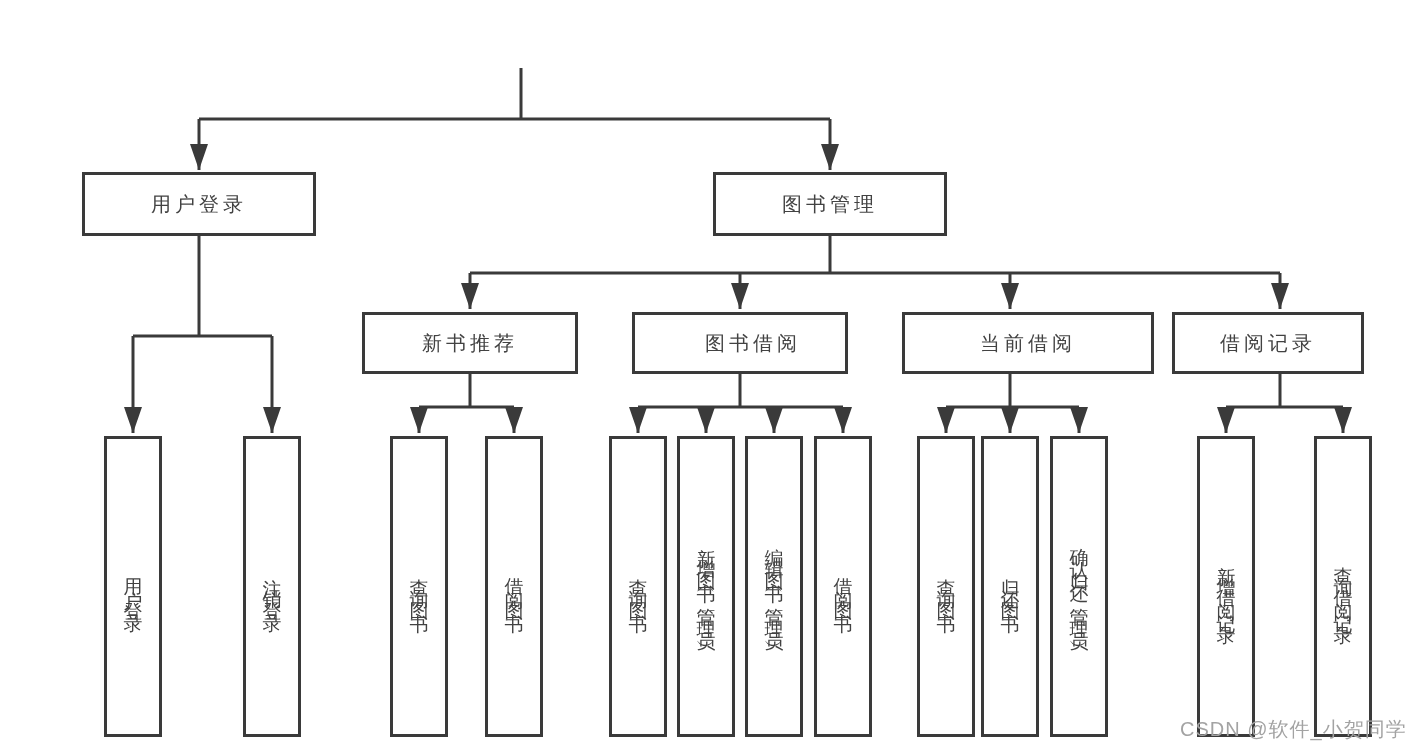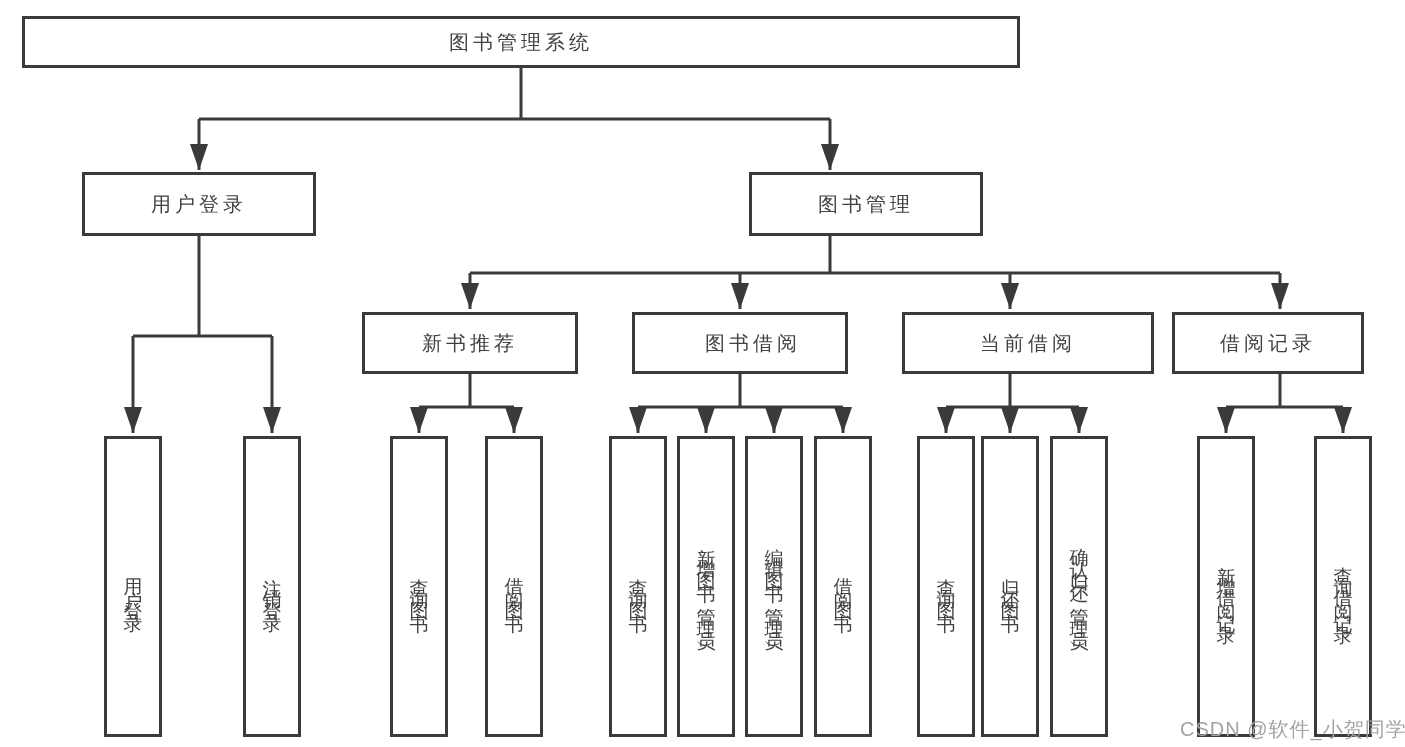--- a/index.html
+++ b/index.html
@@ -90,28 +90,25 @@
     <line x1="706" y1="407" x2="706" y2="433" stroke="#3a3a3a" stroke-width="3" marker-end="url(#arrow)"></line>
     <line x1="774" y1="407" x2="774" y2="433" stroke="#3a3a3a" stroke-width="3" marker-end="url(#arrow)"></line>
     <line x1="843" y1="407" x2="843" y2="433" stroke="#3a3a3a" stroke-width="3" marker-end="url(#arrow)"></line>
     <line x1="946" y1="407" x2="946" y2="433" stroke="#3a3a3a" stroke-width="3" marker-end="url(#arrow)"></line>
     <line x1="1010" y1="407" x2="1010" y2="433" stroke="#3a3a3a" stroke-width="3" marker-end="url(#arrow)"></line>
     <line x1="1079" y1="407" x2="1079" y2="433" stroke="#3a3a3a" stroke-width="3" marker-end="url(#arrow)"></line>
     <line x1="1226" y1="407" x2="1226" y2="433" stroke="#3a3a3a" stroke-width="3" marker-end="url(#arrow)"></line>
     <line x1="1343" y1="407" x2="1343" y2="433" stroke="#3a3a3a" stroke-width="3" marker-end="url(#arrow)"></line>
   </svg>
 
-  <div class="node h" style="left:22px; top:16px; width:998px; height:52px;">
-    <span>图书管理系统</span>
-  </div>
 
   <div class="node h" style="left:82px; top:172px; width:234px; height:64px;">
     <span>用户登录</span>
   </div>
-  <div class="node h" style="left:713px; top:172px; width:234px; height:64px;margin-left:36px;">
+  <div class="node h" style="left:713px; top:172px; width:234px; height:64px;">
     <span>图书管理</span>
   </div>
 
   <div class="node h" style="left:362px; top:312px; width:216px; height:62px;">
     <span>新书推荐</span>
   </div>
   <div class="node h" style="left:632px; top:312px; width:216px; height:62px;padding-left:26px;">
     <span>图书借阅</span>
   </div>
   <div class="node h" style="left:902px; top:312px; width:252px; height:62px;">

